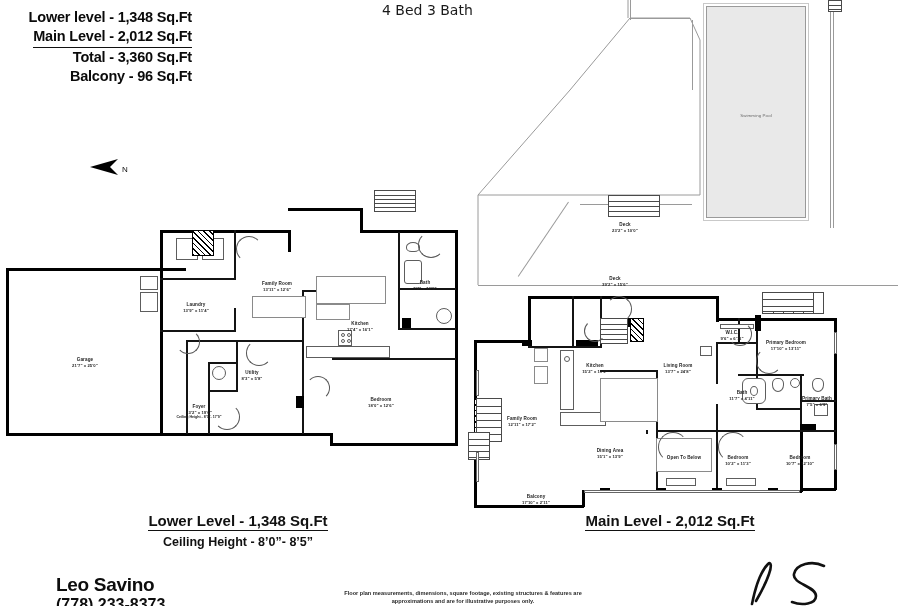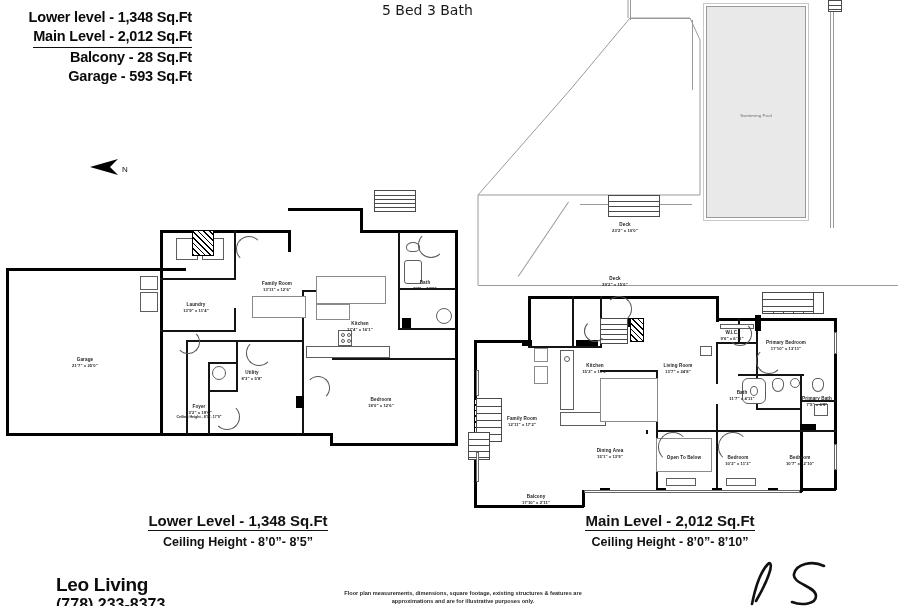--- a/index.html
+++ b/index.html
@@ -117,27 +117,27 @@
     position: absolute; border: 1px solid #555;
     border-radius: 50%; background: transparent;
   }
   .blk { position: absolute; background: #000; }
 </style>
 </head>
 <body>
 
 <div id="page">
 
-<div id="plan-title">5 Bed 3 Bath</div>
+<div id="plan-title">4 Bed 3 Bath</div>
 
 <div id="summary">
   <div><span>Lower level - 1,348 Sq.Ft</span></div>
   <div><span class="underlined">Main Level - 2,012 Sq.Ft</span></div>
-  <div><span>Balcony - 28 Sq.Ft</span></div>
-  <div><span>Garage - 593 Sq.Ft</span></div>
+  <div><span>Total - 3,360 Sq.Ft</span></div>
+  <div><span>Balcony - 96 Sq.Ft</span></div>
 </div>
 
 <div id="compass">
   <svg width="50" height="24" viewBox="0 0 50 24">
     <path d="M2,12 L30,4 L22,12 L30,20 Z" fill="#000"></path>
     <text x="34" y="17" font-size="8" font-family="Liberation Sans, sans-serif" fill="#111">N</text>
   </svg>
 </div>
 
 <div class="plan" id="lower-plan" style="left:0;top:190px;width:470px;height:300px;">
@@ -474,24 +474,23 @@
   </div>
 </div>
 
 <div class="level-caption" style="left:88px;top:512px;width:300px;">
   <div><span class="lvl-title">Lower Level - 1,348 Sq.Ft</span></div>
   <div class="lvl-sub">Ceiling Height - 8’0”- 8’5”</div>
 </div>
 
 <div class="level-caption" style="left:520px;top:512px;width:300px;">
   <div><span class="lvl-title">Main Level - 2,012 Sq.Ft</span></div>
-  <div class="lvl-sub">Ceiling Height - 8’0”- 8’10”</div>
-</div>
-
-<div id="agent-name">Leo Living</div>
+</div>
+
+<div id="agent-name">Leo Savino</div>
 <div id="agent-phone">(778) 233-8373</div>
 <div id="disclaimer">Floor plan measurements, dimensions, square footage, existing structures &amp; features are approximations and are for illustrative purposes only.</div>
 
 <div id="signature">
   <svg width="120" height="46" viewBox="0 0 120 46">
     <path d="M14,44 C18,24 24,10 30,4 C33,1 34,6 31,14 C28,23 22,34 18,41" fill="none" stroke="#111" stroke-width="2.6" stroke-linecap="round"></path>
     <path d="M86,6 C74,0 58,4 56,14 C54,24 78,26 78,36 C78,44 64,46 54,42" fill="none" stroke="#111" stroke-width="2.6" stroke-linecap="round"></path>
   </svg>
 </div>
 

